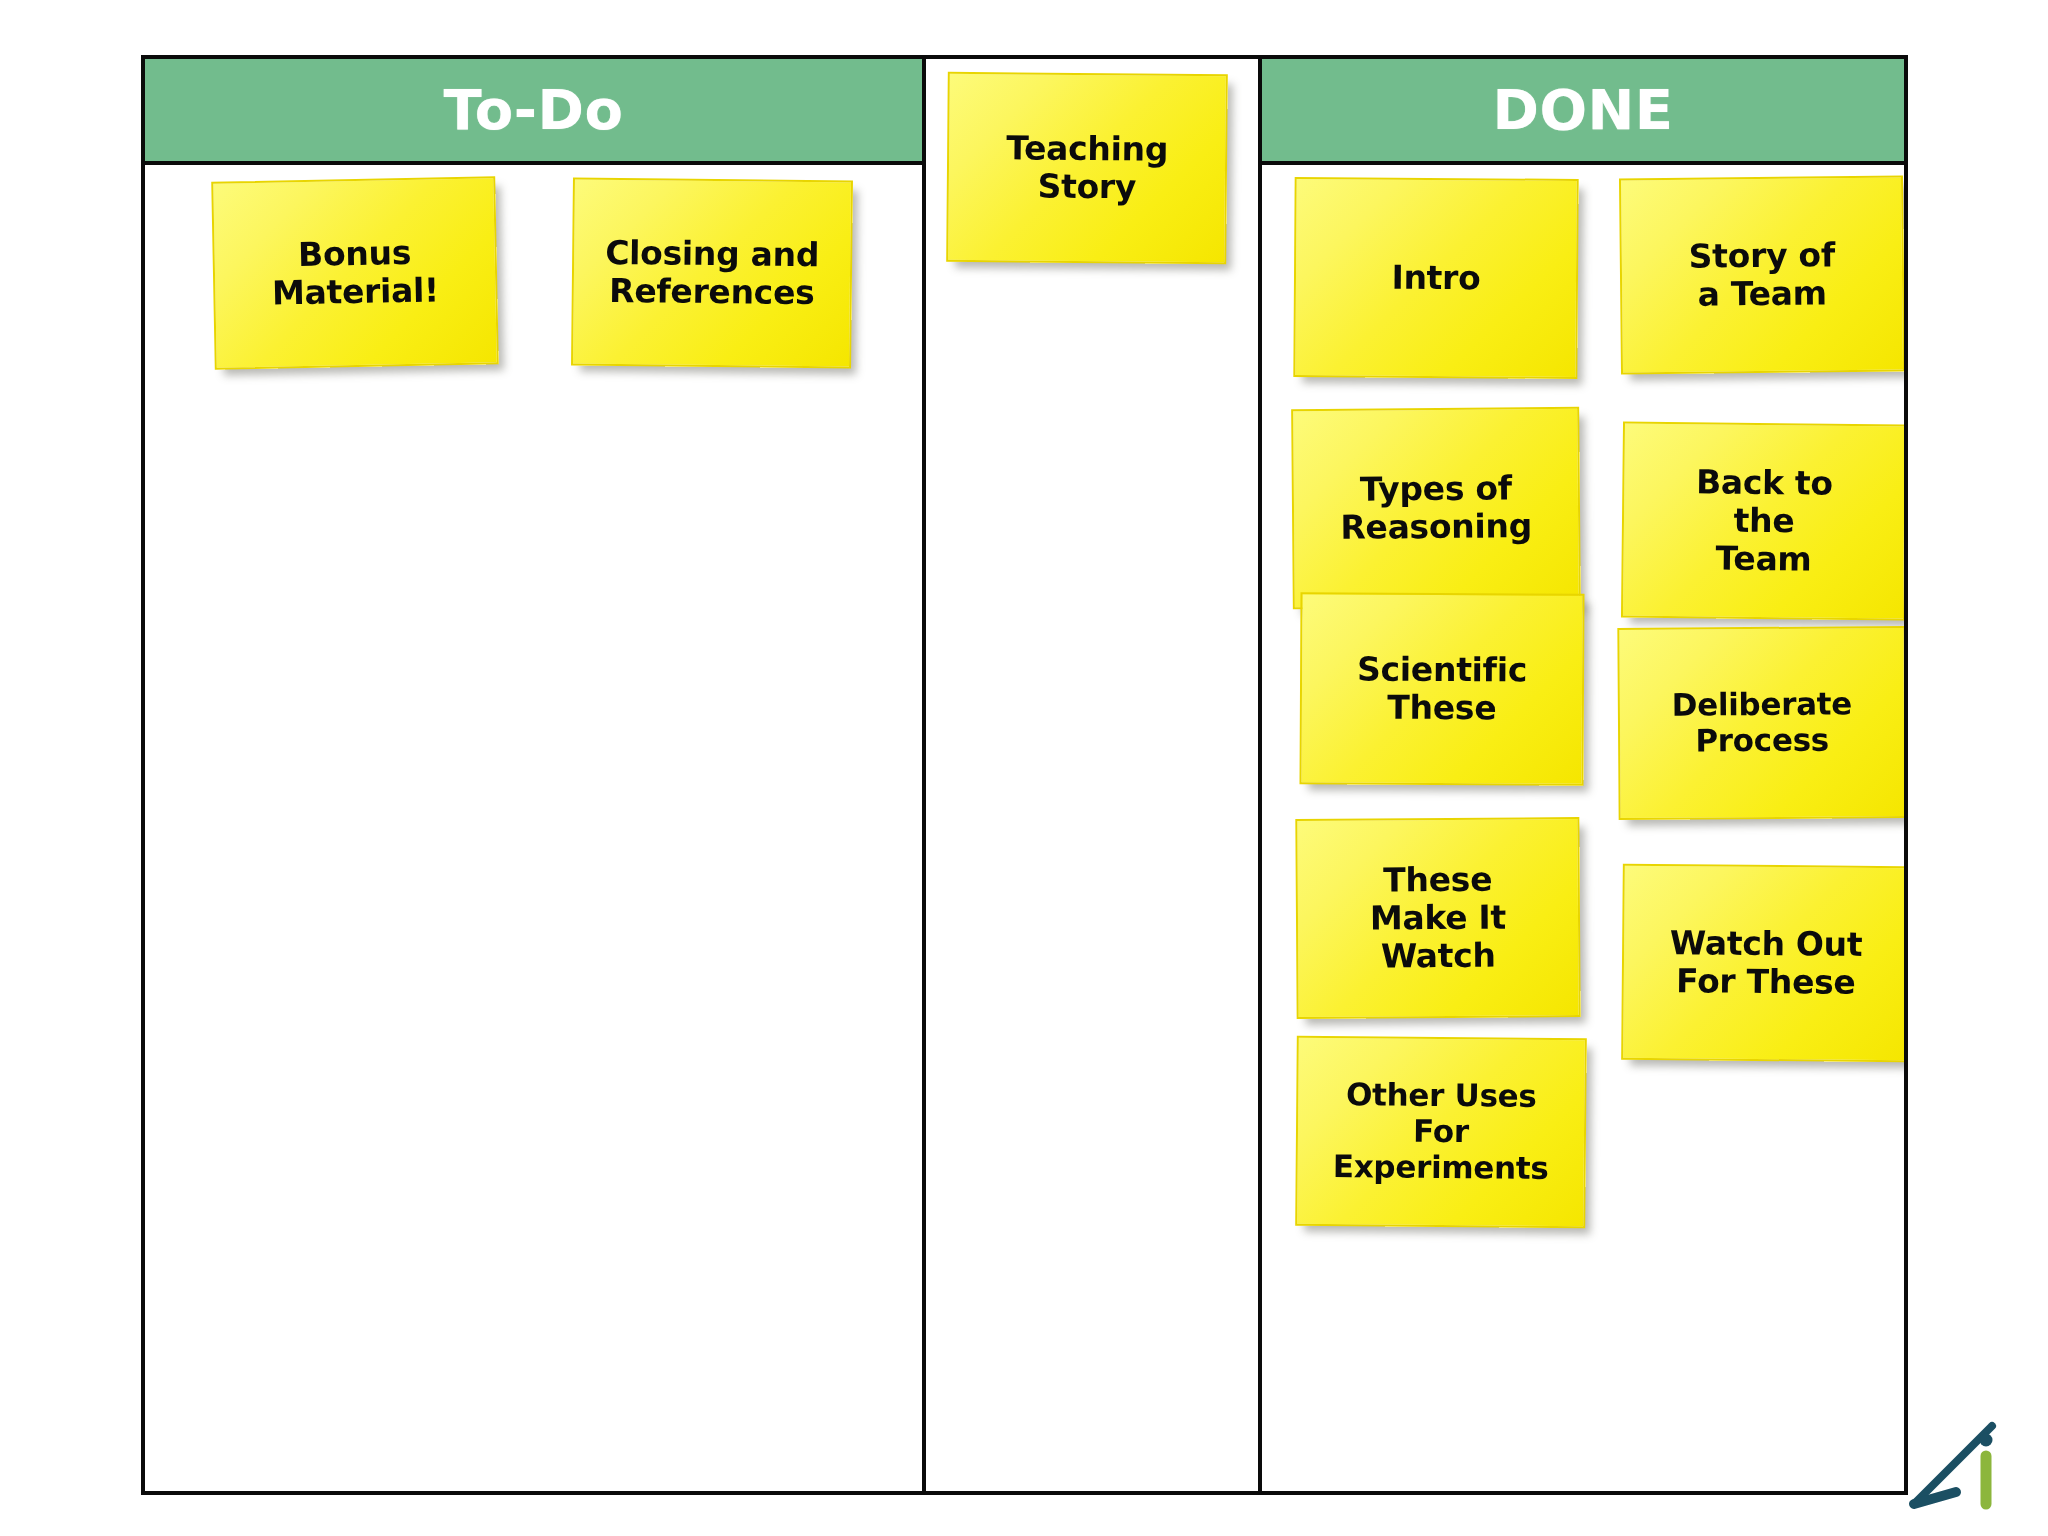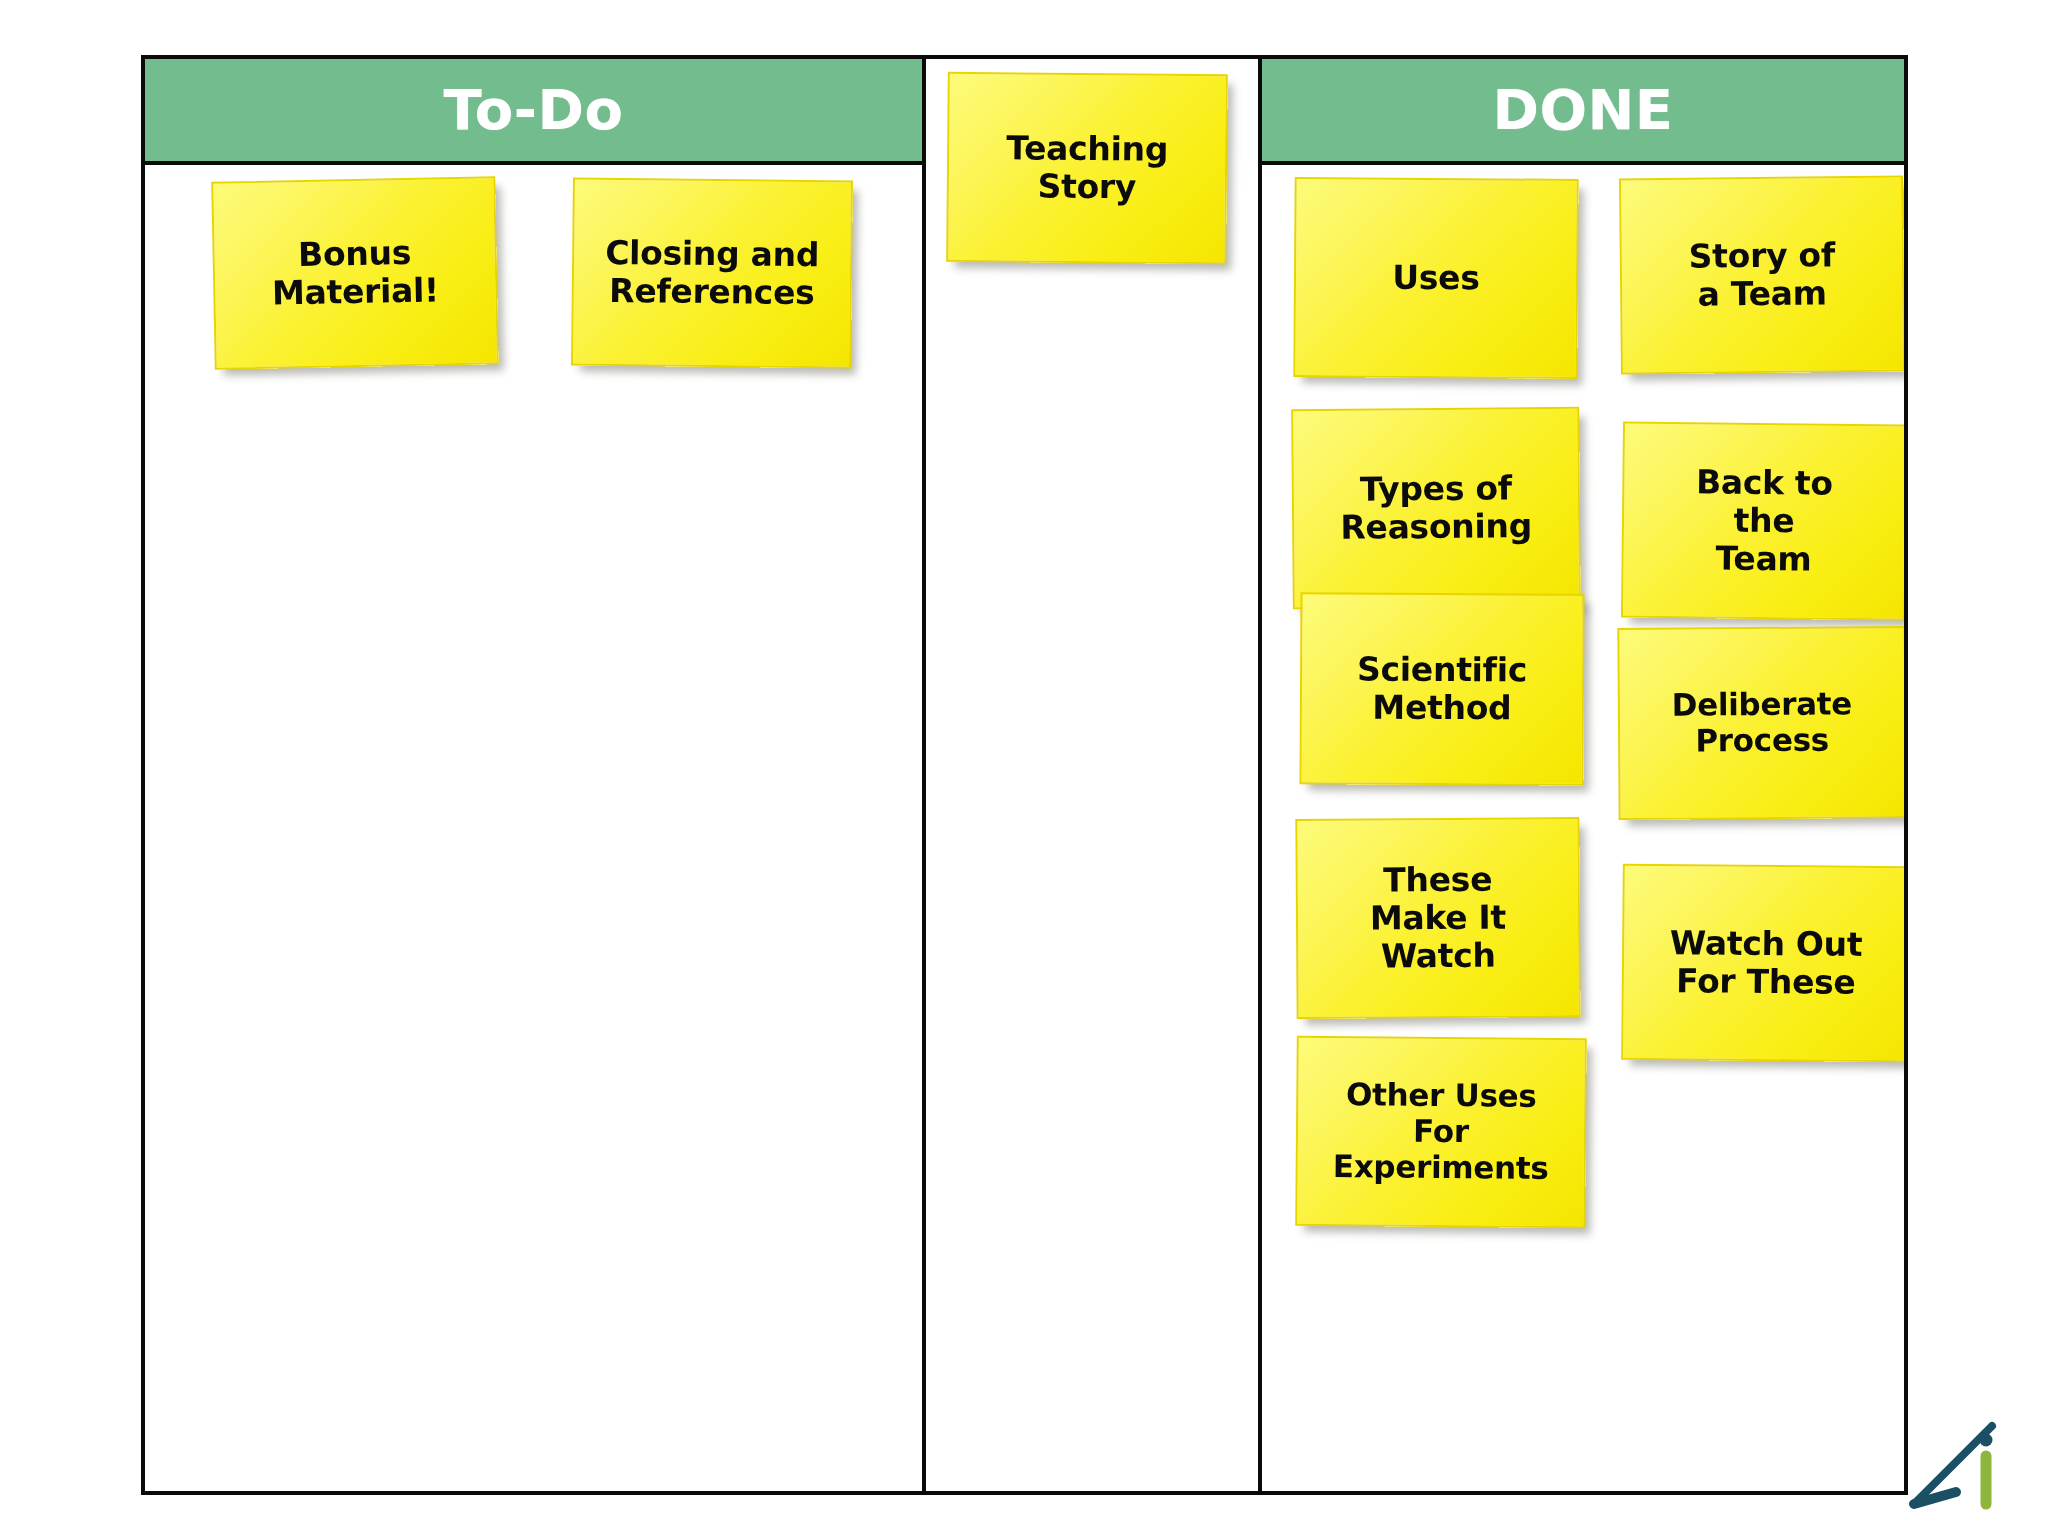--- a/index.html
+++ b/index.html
@@ -187,29 +187,29 @@
     </div>
   </div>
 
   <div class="column col-done">
     <div class="col-header">
       <span class="col-header-title">DONE</span>
     </div>
     <div class="col-body">
 
       <div class="note n-intro">
-        <span class="note-text">Uses</span>
+        <span class="note-text">Intro</span>
       </div>
       <div class="note n-types">
         <span class="note-text">Types of
 Reasoning</span>
       </div>
       <div class="note n-scientific">
         <span class="note-text">Scientific
-Method</span>
+These</span>
       </div>
       <div class="note n-easier">
         <span class="note-text">These
 Make It
 Watch</span>
       </div>
       <div class="note n-otheruses small">
         <span class="note-text">Other Uses
 For
 Experiments</span>

